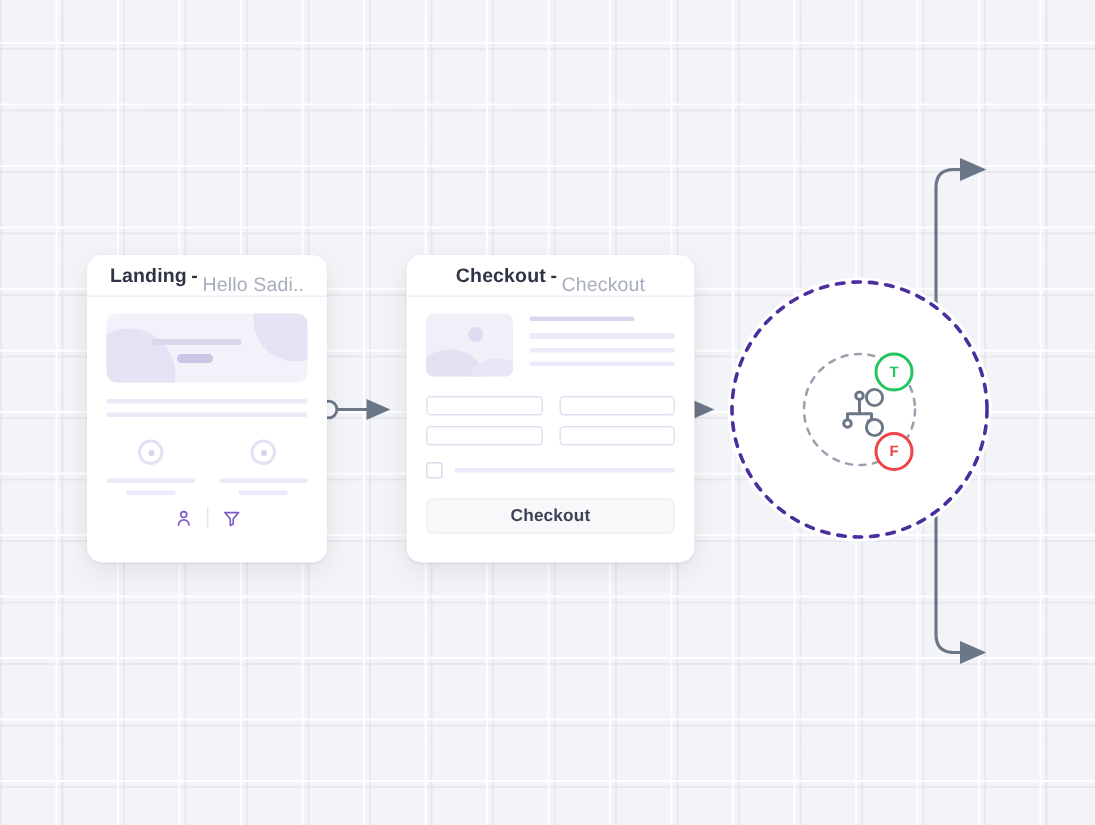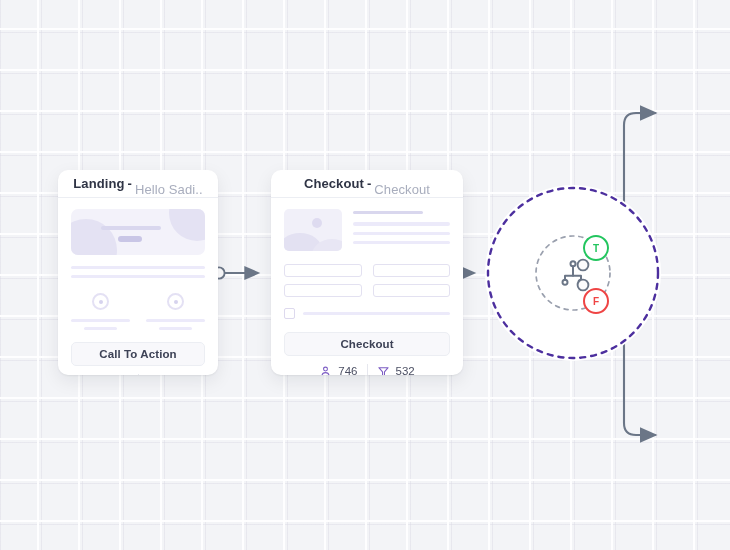--- a/index.html
+++ b/index.html
@@ -166,23 +166,20 @@
       <div style="flex:1;">
         <div class="col-ico">
             <i></i>
           </div>
         <div class="line" style="height:3px;margin-top:9px;"></div>
         <div class="line" style="height:3px;margin:5px 13px 0 13px;"></div>
       </div>
     </div>
   </div>
 
-  <div class="cta" style="margin-top:12px;">
-    <span>Call To Action</span>
-  </div>
 
   <div class="stats">
     <div class="stat">
       <svg width="13" height="13" viewBox="0 0 24 24" fill="none" stroke="#7c5cc4" stroke-width="2" stroke-linecap="round" stroke-linejoin="round">
         <circle cx="12" cy="7.5" r="3.6"></circle>
         <path d="M5.5 20.5a6.5 6.5 0 0 1 13 0"></path>
       </svg>
 
     </div>
     <div class="divider"></div>
@@ -229,36 +226,20 @@
     <div style="display:flex;align-items:center;gap:8px;margin-top:11px;">
       <div class="chk"></div>
       <div class="line" style="height:3.2px;flex:1;"></div>
     </div>
   </div>
 
   <div class="cta" style="margin-top:13px;">
     <span>Checkout</span>
   </div>
 
-  <div class="stats">
-    <div class="stat">
-      <svg width="13" height="13" viewBox="0 0 24 24" fill="none" stroke="#7c5cc4" stroke-width="2" stroke-linecap="round" stroke-linejoin="round">
-        <circle cx="12" cy="7.5" r="3.6"></circle>
-        <path d="M5.5 20.5a6.5 6.5 0 0 1 13 0"></path>
-      </svg>
-      <span>746</span>
-    </div>
-    <div class="divider"></div>
-    <div class="stat">
-      <svg width="13" height="13" viewBox="0 0 24 24" fill="none" stroke="#7c5cc4" stroke-width="2" stroke-linecap="round" stroke-linejoin="round">
-        <path d="M3.5 5h17l-6.7 7.8v6.4l-3.6 1.8v-8.2z"></path>
-      </svg>
-      <span>532</span>
-    </div>
-  </div>
 </div>
 
 <div class="branch" style="left:485px;top:185px;width:176px;height:176px;">
   <div class="halo"></div>
 
   <svg width="176" height="176" viewBox="0 0 176 176" style="position:absolute;left:0;top:0;">
     <circle cx="88" cy="88" r="85" fill="none" stroke="#4c2f9e" stroke-width="2.4" stroke-dasharray="5 6" stroke-linecap="round"></circle>
     <circle cx="88" cy="88" r="37" fill="none" stroke="#9aa0ae" stroke-width="1.7" stroke-dasharray="4 5" stroke-linecap="round"></circle>
   </svg>
 

